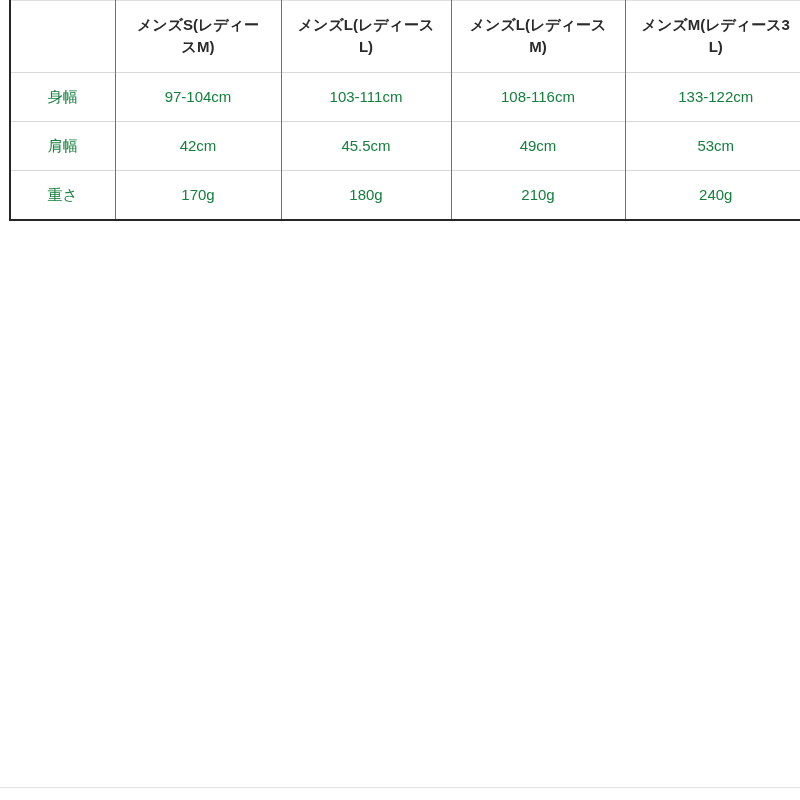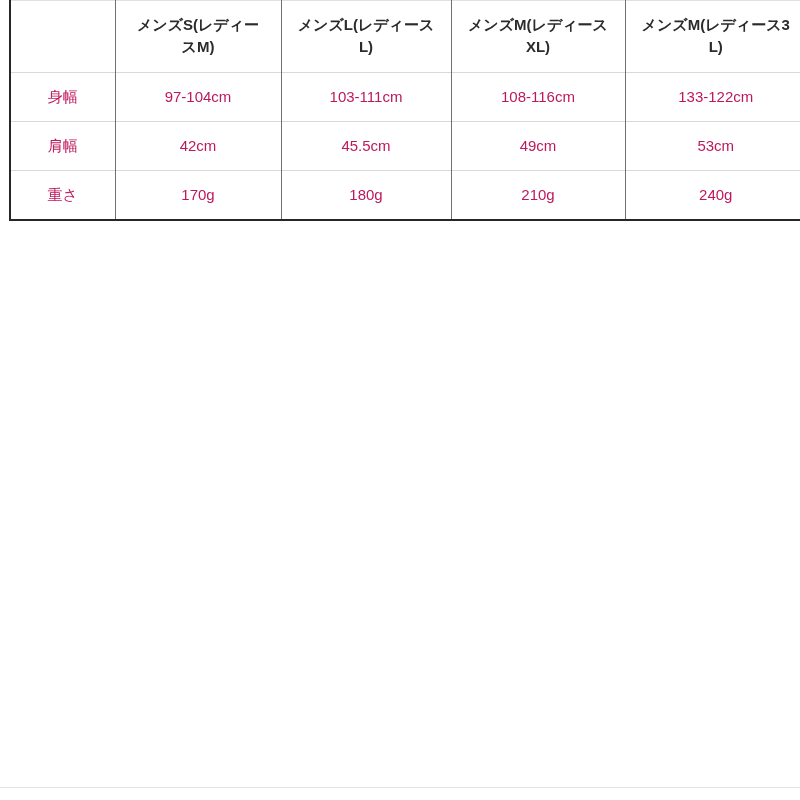--- a/index.html
+++ b/index.html
@@ -45,21 +45,21 @@
     border-top: 1px solid #d9d9d9;
   }
   thead th {
     font-weight: bold;
     color: #2b2b2b;
     padding: 13px 15px 14px;
     word-break: break-all;
   }
   thead tr { height: 71px; }
   tbody td {
-    color: #be185d;
+    color: #15803d;
     padding: 13px 24px;
   }
   tbody tr { height: 49px; }
   tbody tr.row-tall { height: 71px; }
   tbody tr.row-last { height: 39px; }
   td.row-label {
     word-break: break-all;
   }
   .bottom-divider {
     position: absolute;
@@ -81,21 +81,21 @@
       <col style="width:166px">
       <col style="width:170px">
       <col style="width:174px">
       <col style="width:182px">
     </colgroup>
     <thead>
       <tr>
         <th></th>
         <th>メンズS(レディースM)</th>
         <th>メンズL(レディースL)</th>
-        <th>メンズM(レディースXL)</th>
+        <th>メンズL(レディースM)</th>
         <th>メンズM(レディース3L)</th>
       </tr>
     </thead>
     <tbody>
       <tr>
         <td class="row-label">身幅</td>
         <td>97-104cm</td>
         <td>103-111cm</td>
         <td>108-116cm</td>
         <td>133-122cm</td>

